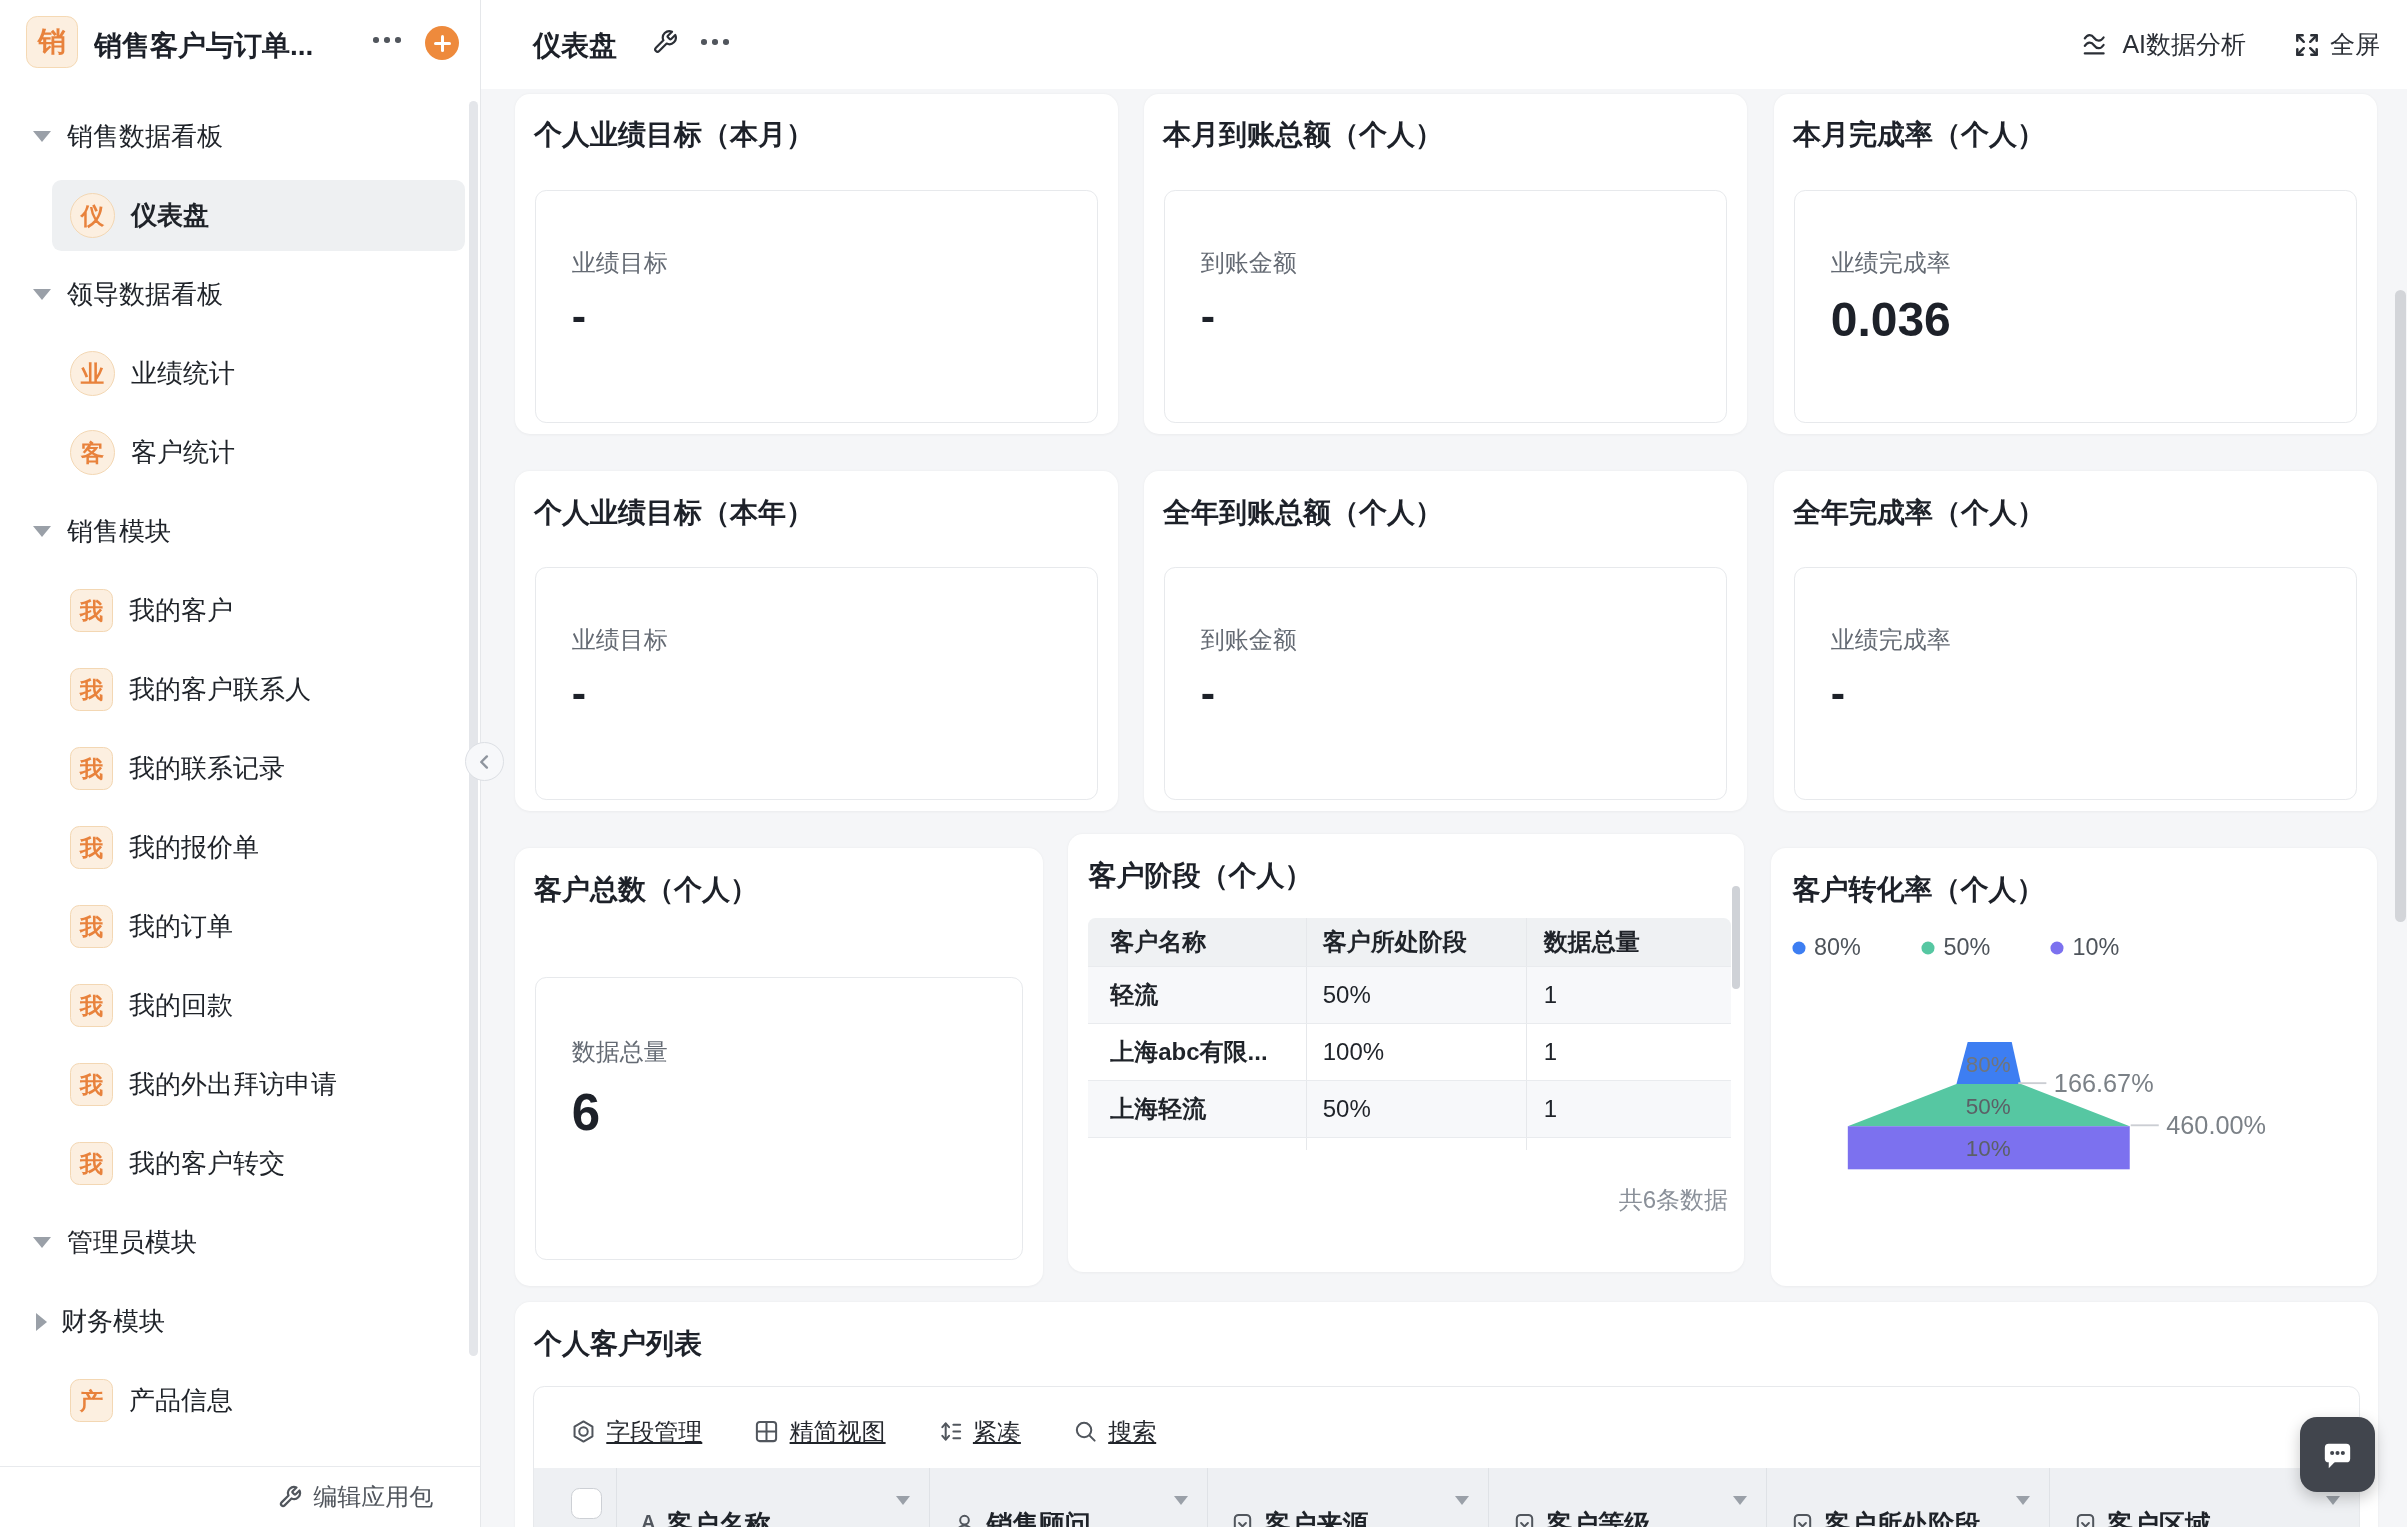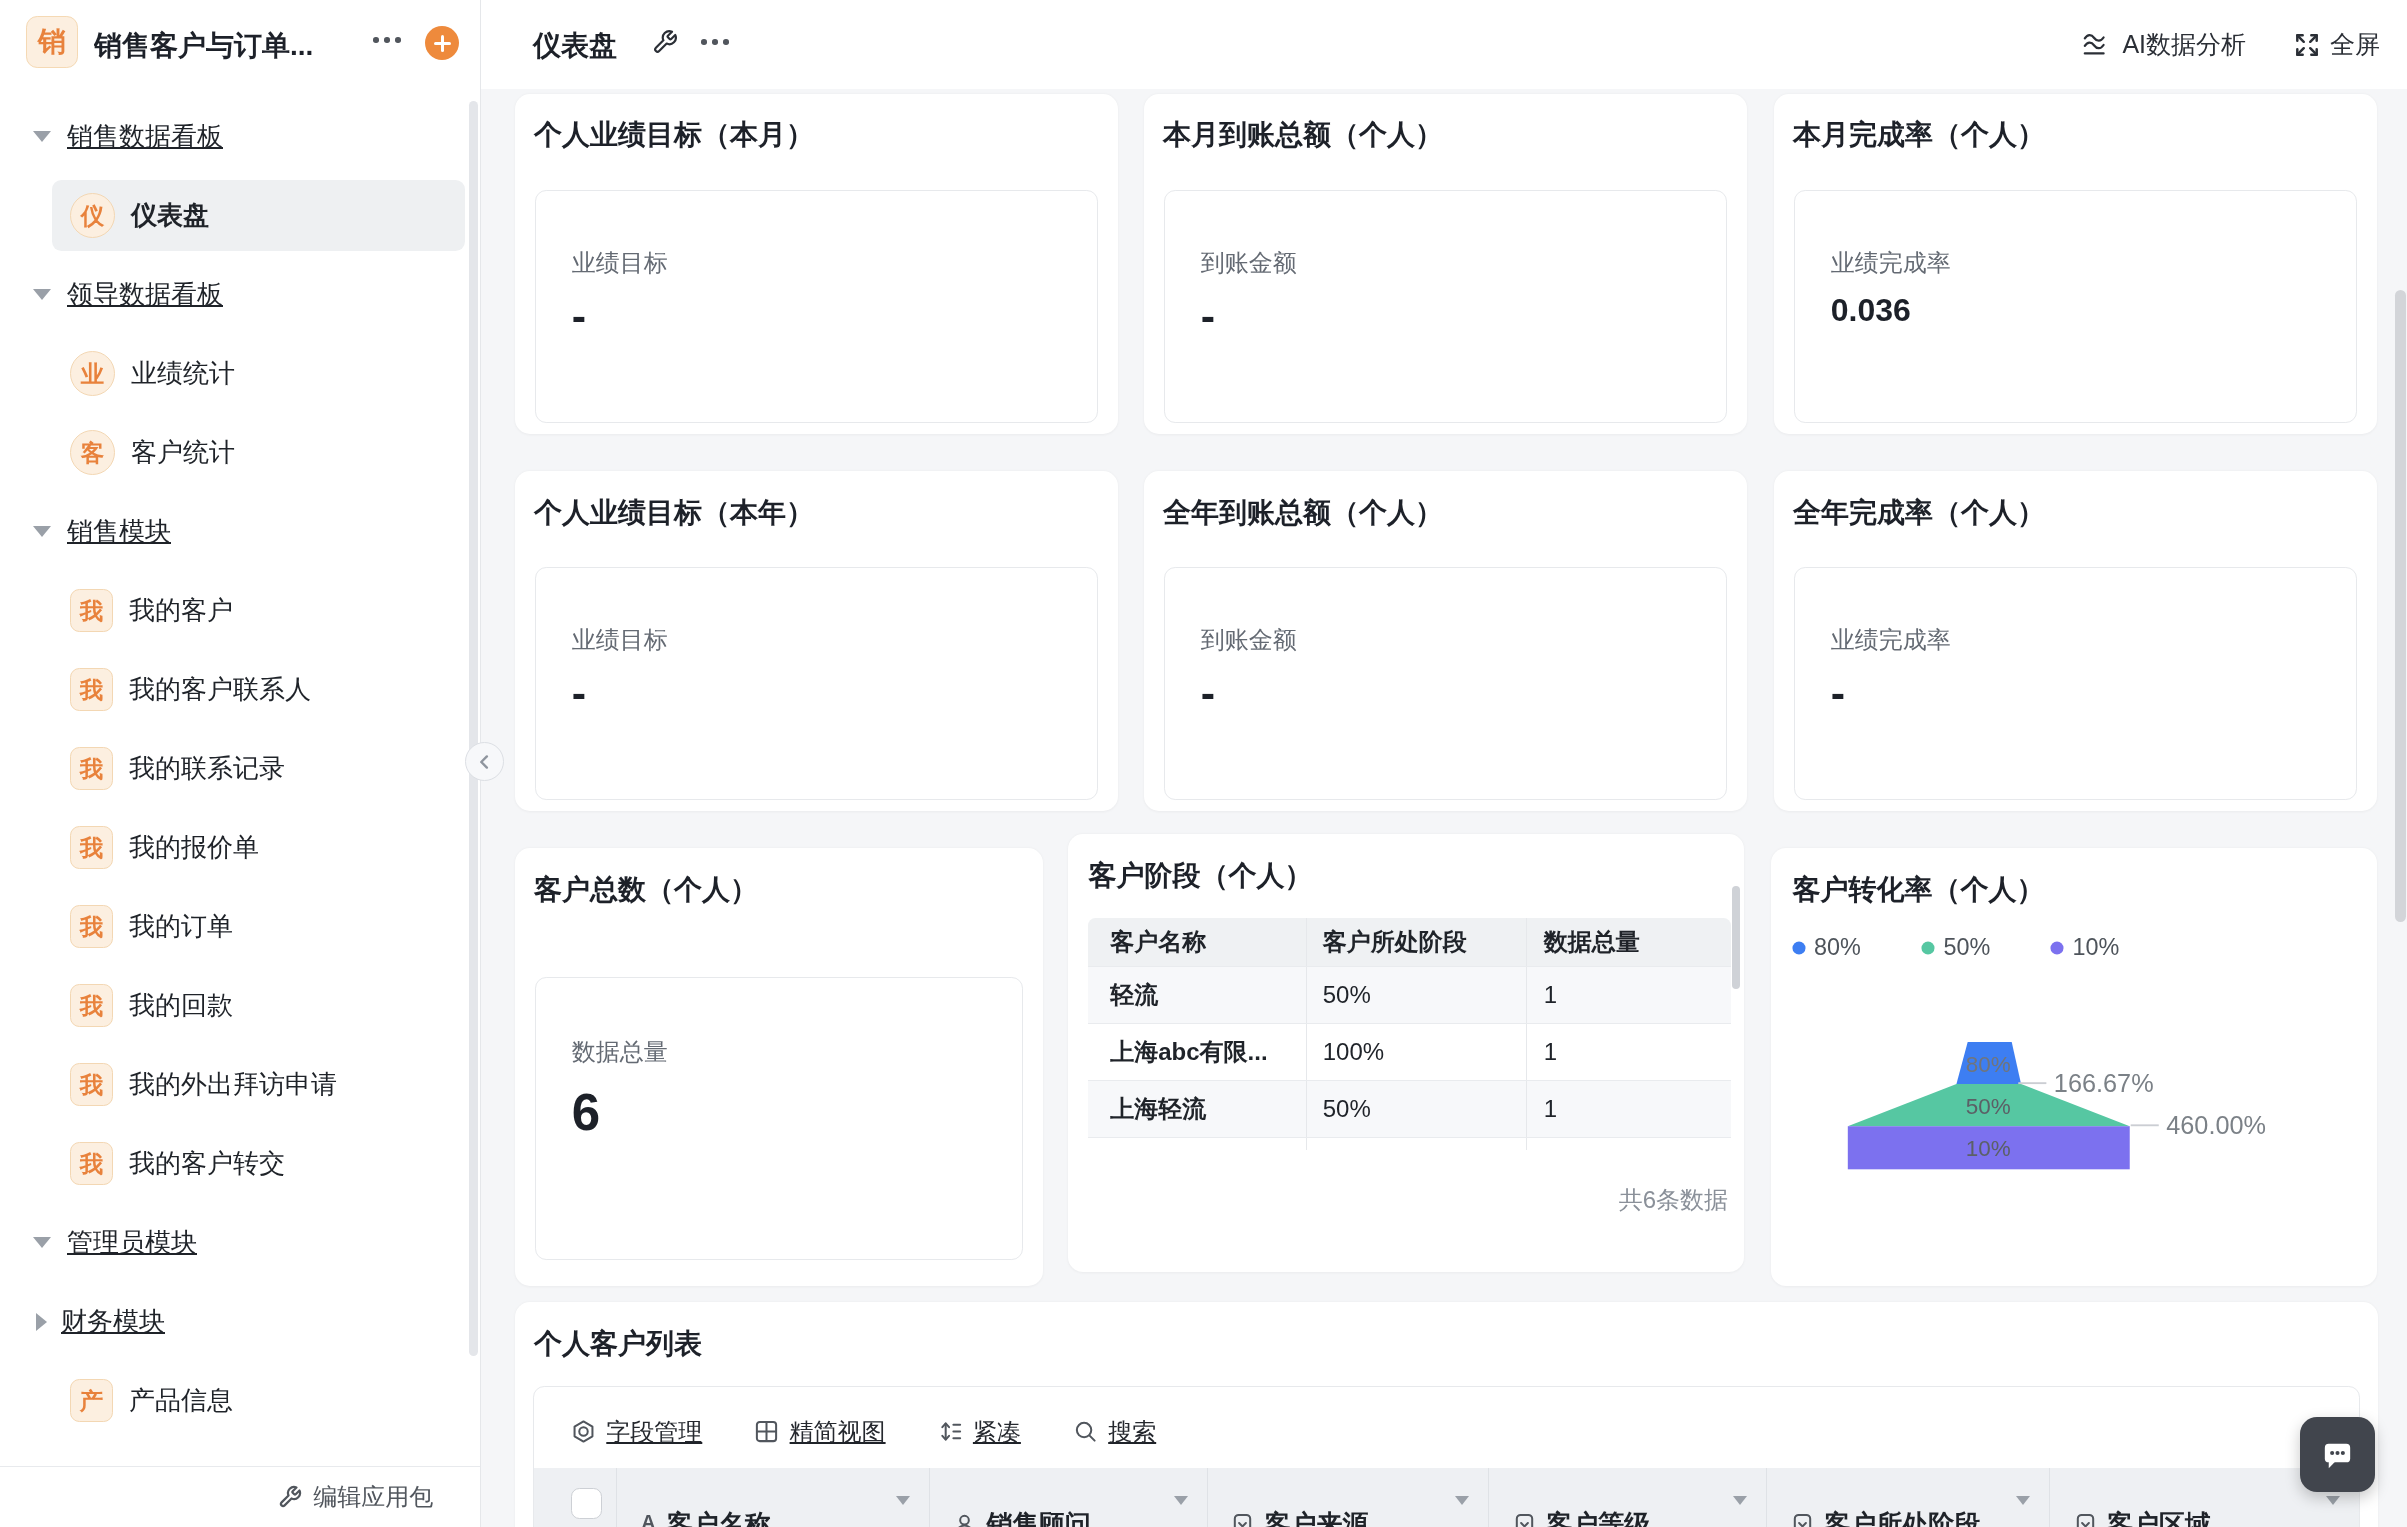--- a/index.html
+++ b/index.html
@@ -25,21 +25,21 @@
   .plus:before,.plus:after { content:""; position:absolute; background:#fff; border-radius:1.9px; }
   .plus:before { left:7.5px; top:0; width:2.8px; height:17px; }
   .plus:after { left:0; top:7.5px; width:17px; height:2.8px; }
 
   .nav { position:absolute; left:0; top:97px; width:480px; }
   .nav-row { position:relative; height:79px; display:flex; align-items:center; }
   .tri-down { width:0; height:0; border-left:9.4px solid transparent; border-right:9.4px solid transparent;
     border-top:11.2px solid #9aa0a8; margin-left:33px; }
   .tri-right { width:0; height:0; border-top:9.4px solid transparent; border-bottom:9.4px solid transparent;
     border-left:11.2px solid #9aa0a8; margin-left:36px; }
-  .grp-label { margin-left:16px; font-size:26px; color:#1f2329;text-decoration:underline; }
+  .grp-label { margin-left:16px; font-size:26px; color:#1f2329; }
   .sel-pill { position:absolute; left:52px; right:15px; top:3.7px; bottom:3.7px; background:#eef0f2; border-radius:9.4px; }
   .itm-icon { position:relative; margin-left:70px; width:45px; height:45px; display:flex; align-items:center;
     justify-content:center; background:#fcefe0; border:0.9px solid #f3d7b3; color:#e8823c; font-size:23.4px; font-weight:600; }
   .itm-icon.circle { border-radius:50%; }
   .itm-icon.square { width:43px; height:43px; border-radius:9.4px; }
   .itm-label { position:relative; margin-left:16px; font-size:26px; color:#1f2329; }
   .itm-label.sel { font-weight:700; }
   .sb-scrollthumb { position:absolute; right:1.9px; top:101px; width:9.4px; height:1255px; border-radius:4.7px; background:#e4e6ea; }
   .sb-footer { position:absolute; left:0; bottom:0; width:480px; height:61px; background:#fff;
     border-top:0.9px solid #e8eaed; display:flex; align-items:center; }
@@ -278,21 +278,21 @@
         <div class="card-title">本月到账总额（个人）</div>
         <div class="stat-box">
           <div class="stat-label">到账金额</div>
           <div class="stat-value">-</div>
         </div>
       </div>
       <div class="card" style="left:1293px; top:4.7px; width:603px; height:340px;">
         <div class="card-title">本月完成率（个人）</div>
         <div class="stat-box">
           <div class="stat-label">业绩完成率</div>
-          <div class="stat-value" style="font-size:32px;">0.036</div>
+          <div class="stat-value" style="font-size:48px;">0.036</div>
         </div>
       </div>
       <div class="card" style="left:34px; top:382px; width:603px; height:340px;">
         <div class="card-title">个人业绩目标（本年）</div>
         <div class="stat-box">
           <div class="stat-label">业绩目标</div>
           <div class="stat-value">-</div>
         </div>
       </div>
       <div class="card" style="left:663px; top:382px; width:603px; height:340px;">

